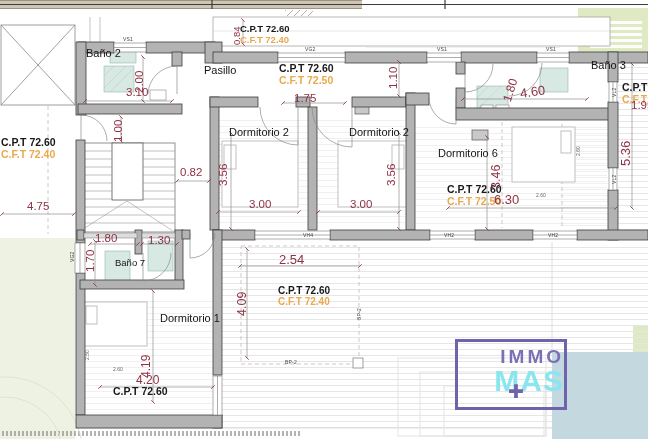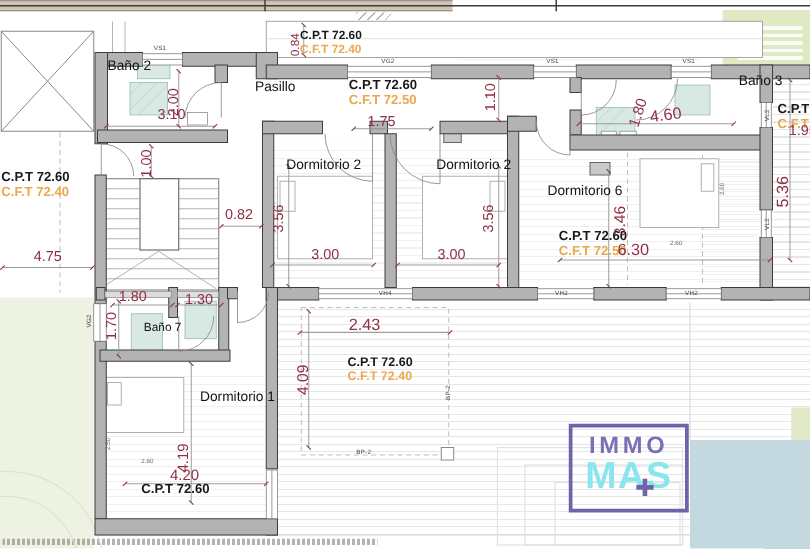--- a/index.html
+++ b/index.html
@@ -22,22 +22,22 @@
   .win{position:absolute;font-size:5px;color:#444;white-space:nowrap;letter-spacing:.2px;}
   .tiny{position:absolute;font-size:5px;color:#666;white-space:nowrap;}
   
   .deck{background:repeating-linear-gradient(to bottom,transparent 0,transparent 5px,#e6e6e6 5px,#e6e6e6 6px);}
   .deckL{background:repeating-linear-gradient(to bottom,transparent 0,transparent 5px,#f0f0f0 5px,#f0f0f0 6px);}
   .beige{background:#cfc5b2;border-top:1px solid #99958a;border-bottom:1px solid #99958a;}
   .hatch{background:repeating-linear-gradient(135deg,rgba(110,100,85,.5) 0,rgba(110,100,85,.5) 1px,transparent 1px,transparent 5px);}
   .slats{background:repeating-linear-gradient(to bottom,rgba(255,255,255,.95) 0,rgba(255,255,255,.95) 3px,transparent 3px,transparent 6px);}
   .microtext{background:repeating-linear-gradient(90deg,#8a8a8a 0,#8a8a8a 2px,transparent 2px,transparent 4px);opacity:.65;}
   
-  .logo{position:absolute;left:455px;top:339px;width:96px;height:71px;border:3px solid #6f64ab;
-        text-align:center;box-sizing:border-box;}
+  .logo{position:absolute;left:455px;top:339px;width:112px;height:71px;border:3px solid #6f64ab;
+        text-align:right;box-sizing:border-box;}
   .logo .l1{display:block;margin-top:5px;font-size:19px;font-weight:bold;color:#7b70b5;letter-spacing:3px;line-height:1;}
   .logo .l2{display:block;margin-top:0px;font-size:30px;font-weight:bold;color:#8ae6ee;letter-spacing:1px;line-height:1;}
   .logo .plus{position:absolute;left:50px;top:40px;font-size:19px;color:#6f64ab;line-height:1;}
 </style>
 </head>
 <body>
 
 <div class="stage">
 
   <div class="abs beige" style="left:0;top:9;width:362px;height:7px"></div>
@@ -303,21 +303,21 @@
   <span class="dim md v" style="left:489px;top:189px">3.46</span>
   <span class="dim lg" style="left:494px;top:192px">6.30</span>
   <span class="dim lg v" style="left:618px;top:166px">5.36</span>
   <span class="dim lg tilt" style="left:519px;top:86px">4.60</span>
   <span class="dim slant" style="left:500px;top:99px;font-size:12px">1.80</span>
   <span class="dim" style="left:95px;top:232px">1.80</span>
   <span class="dim" style="left:148px;top:234px">1.30</span>
   <span class="dim v" style="left:84px;top:272px">1.70</span>
   <span class="dim v" style="left:139px;top:378px;font-size:12px">4.19</span>
   <span class="dim" style="left:136px;top:373px;font-size:12px">4.20</span>
-  <span class="dim lg" style="left:279px;top:252px">2.43</span>
+  <span class="dim lg" style="left:279px;top:252px">2.54</span>
   <span class="dim md v" style="left:235px;top:316px">4.09</span>
 
   <span class="tiny" style="left:536px;top:192px">2.60</span>
   <span class="tiny v" style="left:575px;top:156px">2.60</span>
   <span class="tiny" style="left:113px;top:366px">2.60</span>
   <span class="tiny v" style="left:84px;top:360px">2.50</span>
 
   <span class="win" style="left:123px;top:36px">VS1</span>
   <span class="win" style="left:305px;top:46px">VG2</span>
   <span class="win" style="left:437px;top:46px">VS1</span>

